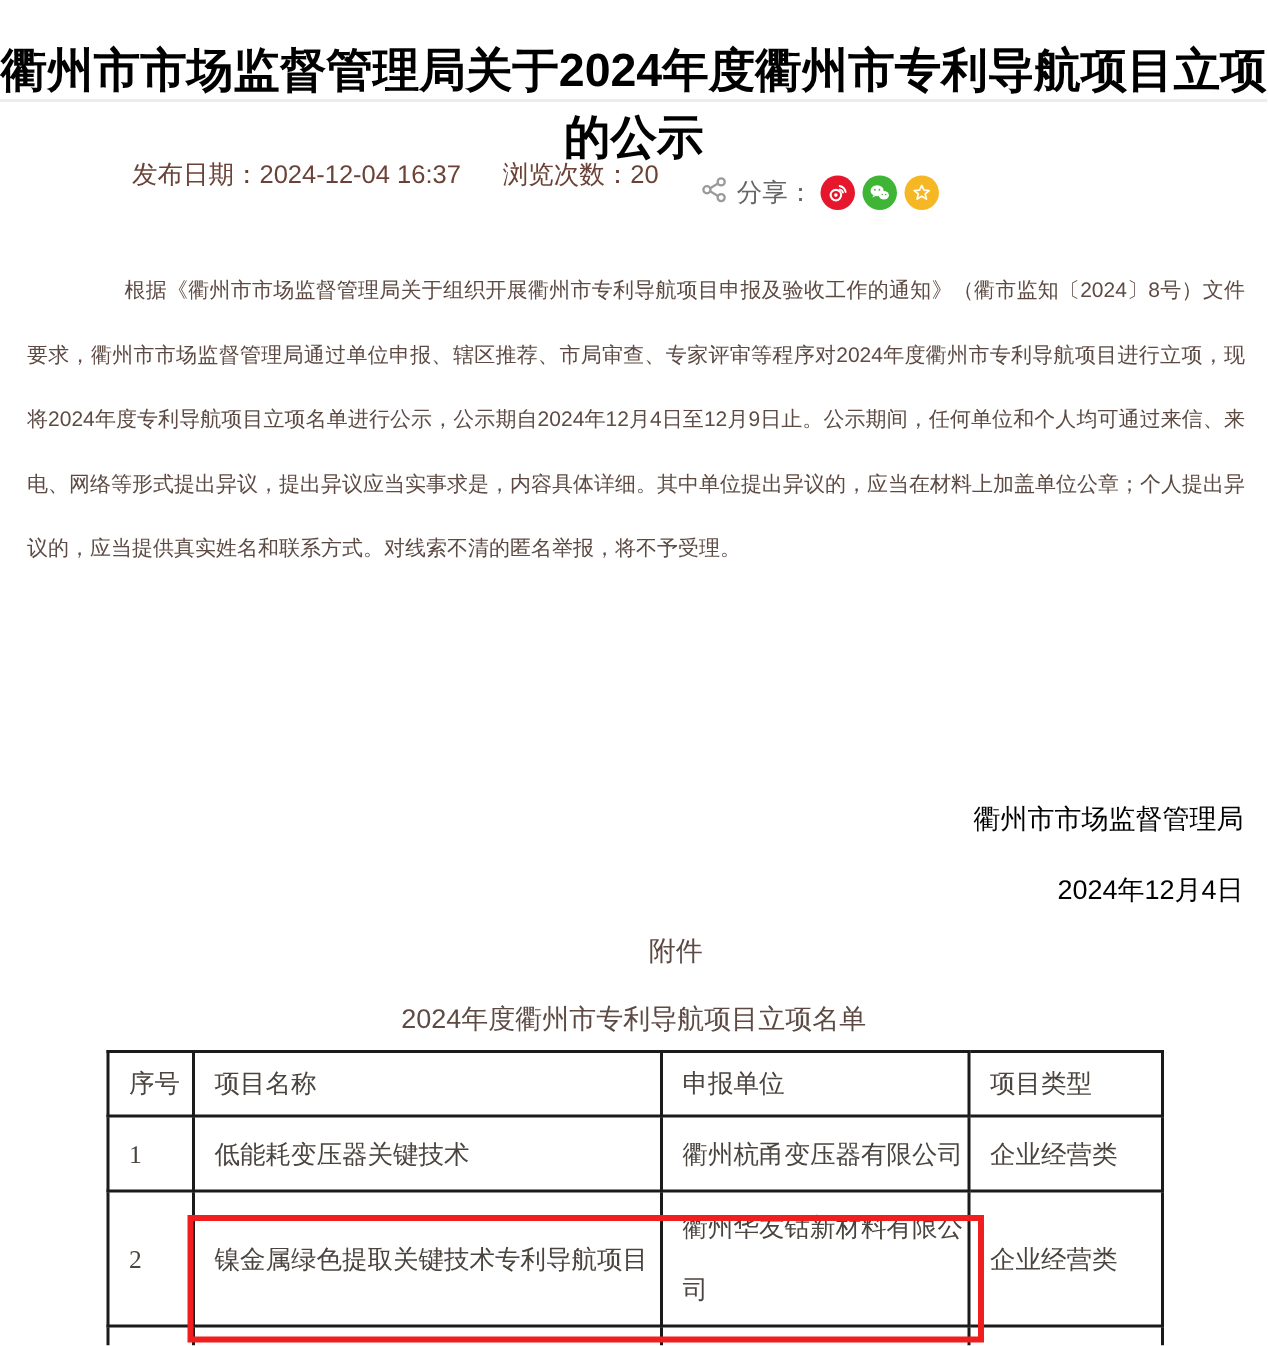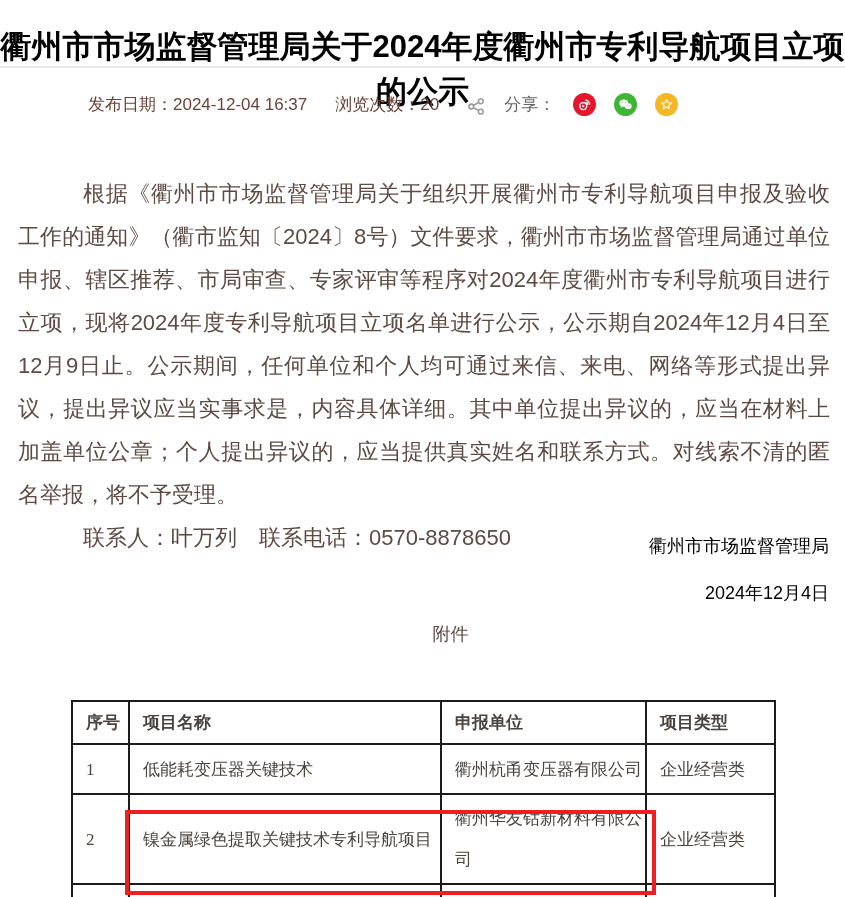--- a/index.html
+++ b/index.html
@@ -7,48 +7,48 @@
         font-family:"Liberation Sans","DejaVu Sans",sans-serif;}
 
   .page-title{position:absolute;top:4px;left:0;width:845px;text-align:center;
     font-size:31px;line-height:1.45;font-weight:900;color:#000;letter-spacing:0;}
 
   .title-rule{position:absolute;top:66px;left:0;width:845px;height:0;
     border-top:2px solid #ececec;}
 
   .meta{position:absolute;top:93px;left:88px;width:740px;display:flex;
     align-items:center;gap:28px;font-size:17px;color:#6b4237;white-space:nowrap;}
-  .meta .share-group{display:flex;align-items:flex-end;gap:18px;color:#666;}
+  .meta .share-group{display:flex;align-items:flex-start;gap:5px;color:#666;margin-top:24px;}
   .share-link-icon{width:19px;height:19px;display:inline-block;}
   .share-circle{width:23px;height:23px;border-radius:50%;display:inline-flex;
     align-items:center;justify-content:center;cursor:pointer;}
   .share-circle svg{width:15px;height:15px;display:block;}
 
   .article-body{position:absolute;top:172px;left:18px;width:812px;
-    font-size:22px;line-height:43px;color:#5d4a43;text-align:justify;}
+    font-size:14px;line-height:43px;color:#5d4a43;text-align:justify;}
   .article-body p{margin:0;text-indent:65px;}
 
   .sig{position:absolute;right:16px;font-size:18px;color:#000000;line-height:24px;}
   .sig-org{top:534px;}
   .sig-date{top:581px;text-align:right;}
 
   .centered-line{position:absolute;left:0;width:845px;text-align:center;
     font-size:18px;color:#5d4a43;line-height:24px;}
   .appendix-label{top:622px;margin-left:28px;}
   .table-caption{top:667px;}
 
   table.roster{position:absolute;top:700px;left:71px;width:703px;
     border-collapse:collapse;table-layout:fixed;
     font-family:"Liberation Serif","DejaVu Serif",serif;
     font-size:17px;color:#4a443f;}
   table.roster col.c1{width:57px;} table.roster col.c2{width:312px;}
   table.roster col.c3{width:205px;} table.roster col.c4{width:129px;}
   table.roster td{border:2px solid #1b1b1b;padding:0 2px 0 13px;
     vertical-align:middle;line-height:41px;overflow:hidden;}
-  tr.hdr{height:36px;font-weight:bold;} tr.r1{height:50px;} tr.r2{height:90px;} tr.r3{height:40px;}
+  tr.hdr{height:36px;} tr.r1{height:50px;} tr.r2{height:90px;} tr.r3{height:40px;}
 
   .highlight-box{position:absolute;left:125px;top:810px;width:523px;height:77px;
     border:4px solid #f01e1e;pointer-events:none;}
 </style>
 </head>
 <body>
 
 <div id="page">
 
   <h1 class="page-title">衢州市市场监督管理局关于2024年度衢州市专利导航项目立项的公示</h1>
@@ -96,27 +96,27 @@
       <span class="share-circle" style="background:#f5b824">
         <svg viewBox="0 0 24 24">
           <path d="M12 4.2 L14.4 9.2 L20 9.7 L15.7 13.3 L17 18.8 L12 15.8 L7 18.8 L8.3 13.3 L4 9.7 L9.6 9.2 Z" fill="none" stroke="#fff" stroke-width="1.8" stroke-linejoin="round"></path>
         </svg>
       </span>
     </span>
   </div>
 
   <div class="article-body">
     <p>根据《衢州市市场监督管理局关于组织开展衢州市专利导航项目申报及验收工作的通知》（衢市监知〔2024〕8号）文件要求，衢州市市场监督管理局通过单位申报、辖区推荐、市局审查、专家评审等程序对2024年度衢州市专利导航项目进行立项，现将2024年度专利导航项目立项名单进行公示，公示期自2024年12月4日至12月9日止。公示期间，任何单位和个人均可通过来信、来电、网络等形式提出异议，提出异议应当实事求是，内容具体详细。其中单位提出异议的，应当在材料上加盖单位公章；个人提出异议的，应当提供真实姓名和联系方式。对线索不清的匿名举报，将不予受理。</p>
-    <p>联系人：叶万列　联系电话：0570-8878650</p>
   </div>
 
   <div class="sig sig-org">衢州市市场监督管理局</div>
   <div class="sig sig-date">2024年12月4日</div>
 
   <div class="centered-line appendix-label">附件</div>
+  <div class="centered-line table-caption">2024年度衢州市专利导航项目立项名单</div>
 
   <table class="roster">
     <colgroup>
         <col class="c1">
         <col class="c2">
         <col class="c3">
         <col class="c4">
       </colgroup>
     <tbody>
         <tr class="hdr">

